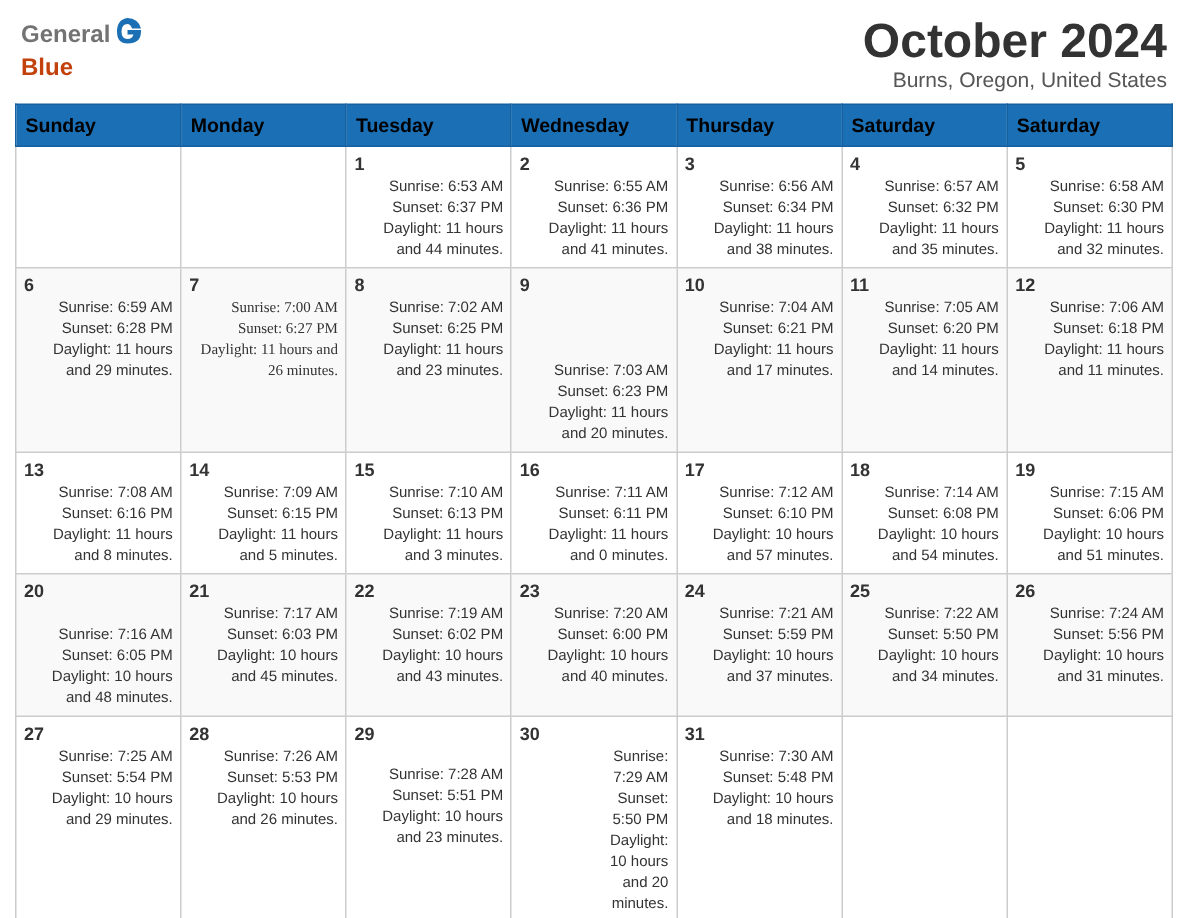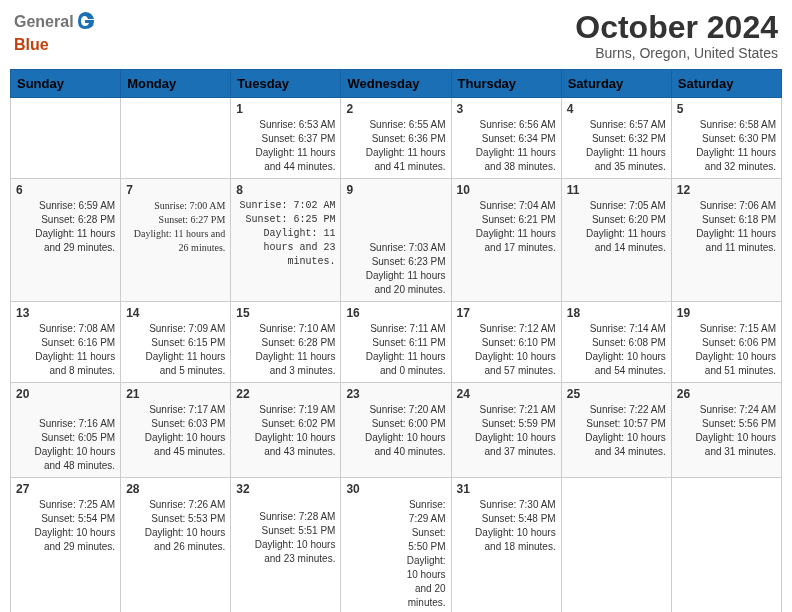--- a/index.html
+++ b/index.html
@@ -163,21 +163,21 @@
 Daylight: 11 hours and 29 minutes.</div>
         </td>
         <td>
           <span class="day-number">7</span>
           <div class="day-info" style="white-space: pre-line; font-family: Liberation Serif, serif;">Sunrise: 7:00 AM
 Sunset: 6:27 PM
 Daylight: 11 hours and 26 minutes.</div>
         </td>
         <td>
           <span class="day-number">8</span>
-          <div class="day-info" style="white-space: pre-line; font-family: Liberation Mono, monospace;">Sunrise: 7:02 AM
+          <div class="day-info" style="white-space: pre-line;">Sunrise: 7:02 AM
 Sunset: 6:25 PM
 Daylight: 11 hours and 23 minutes.</div>
         </td>
         <td>
           <span class="day-number">9</span>
           <div class="day-info" style="white-space: pre-line; margin-top: 44px;">Sunrise: 7:03 AM
 Sunset: 6:23 PM
 Daylight: 11 hours and 20 minutes.</div>
         </td>
         <td>
@@ -208,21 +208,21 @@
         </td>
         <td>
           <span class="day-number">14</span>
           <div class="day-info" style="white-space: pre-line;">Sunrise: 7:09 AM
 Sunset: 6:15 PM
 Daylight: 11 hours and 5 minutes.</div>
         </td>
         <td>
           <span class="day-number">15</span>
           <div class="day-info" style="white-space: pre-line;">Sunrise: 7:10 AM
-Sunset: 6:28 PM
+Sunset: 6:13 PM
 Daylight: 11 hours and 3 minutes.</div>
         </td>
         <td>
           <span class="day-number">16</span>
           <div class="day-info" style="white-space: pre-line;">Sunrise: 7:11 AM
 Sunset: 6:11 PM
 Daylight: 11 hours and 0 minutes.</div>
         </td>
         <td>
           <span class="day-number">17</span>
@@ -270,21 +270,21 @@
         </td>
         <td>
           <span class="day-number">24</span>
           <div class="day-info" style="white-space: pre-line;">Sunrise: 7:21 AM
 Sunset: 5:59 PM
 Daylight: 10 hours and 37 minutes.</div>
         </td>
         <td>
           <span class="day-number">25</span>
           <div class="day-info" style="white-space: pre-line;">Sunrise: 7:22 AM
-Sunset: 10:57 PM
+Sunset: 5:50 PM
 Daylight: 10 hours and 34 minutes.</div>
         </td>
         <td>
           <span class="day-number">26</span>
           <div class="day-info" style="white-space: pre-line;">Sunrise: 7:24 AM
 Sunset: 5:56 PM
 Daylight: 10 hours and 31 minutes.</div>
         </td>
       </tr>
       <tr>
@@ -294,21 +294,21 @@
 Sunset: 5:54 PM
 Daylight: 10 hours and 29 minutes.</div>
         </td>
         <td>
           <span class="day-number">28</span>
           <div class="day-info" style="white-space: pre-line;">Sunrise: 7:26 AM
 Sunset: 5:53 PM
 Daylight: 10 hours and 26 minutes.</div>
         </td>
         <td>
-          <span class="day-number">32</span>
+          <span class="day-number">29</span>
           <div class="day-info" style="white-space: pre-line; margin-top: 14px;">Sunrise: 7:28 AM
 Sunset: 5:51 PM
 Daylight: 10 hours and 23 minutes.</div>
         </td>
         <td>
           <span class="day-number">30</span>
           <div class="day-info" style="white-space: pre-line; margin-left: 47px;">Sunrise: 7:29 AM
 Sunset: 5:50 PM
 Daylight: 10 hours and 20 minutes.</div>
         </td>

